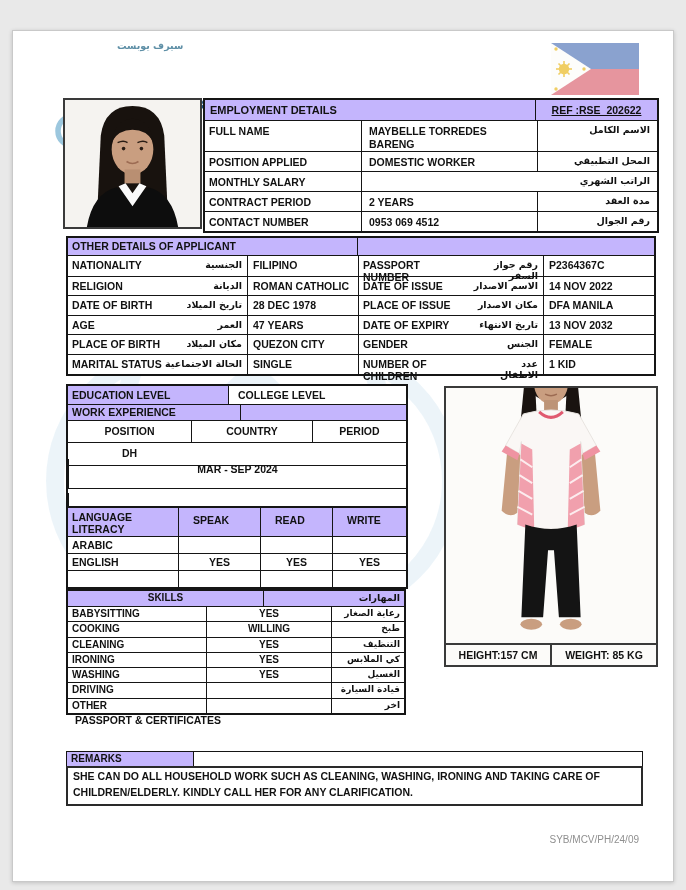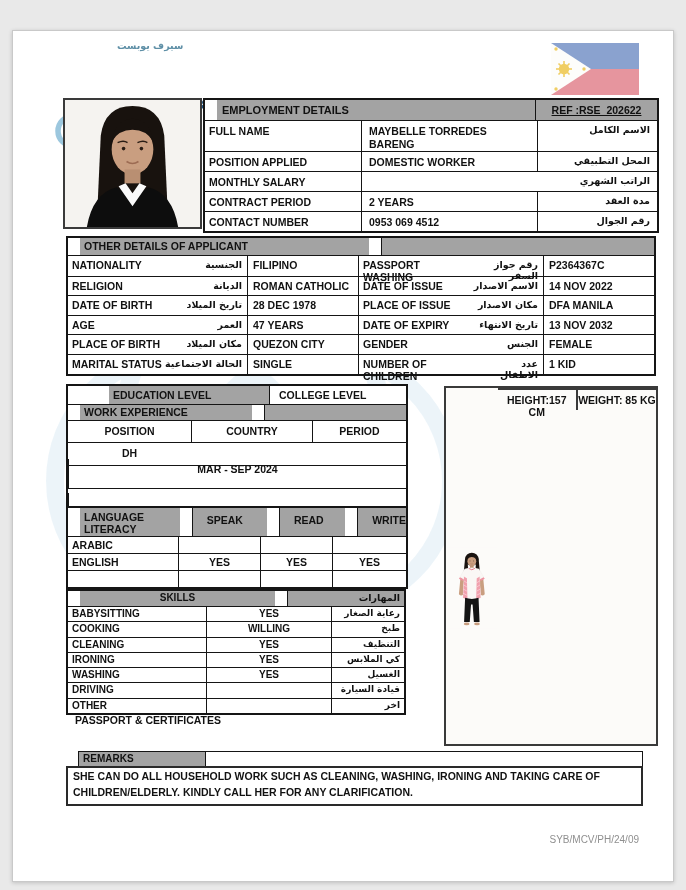--- a/index.html
+++ b/index.html
@@ -25,21 +25,21 @@
   .l-en  { font-size:12.5px; font-weight:bold; color:#1c4f7c; letter-spacing:.2px; }
   .l-ar2 { font-size:10px; color:#86bcd8; font-weight:bold; }
   .l-tag { font-size:6.5px; color:#b9c4cc; letter-spacing:.6px; font-weight:bold; }
   .flag { left:538px; top:12px; }
 
   
   .tbl { border:2px solid #151515; background:#fff; font-weight:bold; font-size:10.5px; }
   .tr { display:flex; }
   .tr + .tr { border-top:1px solid #151515; }
   .td + .td { border-left:1px solid #151515; }
-  .or { background:#a3a3a3;margin-left:12px; }
+  .or { background:#c4b5fd; }
   .ar { direction:rtl; font-family:"DejaVu Sans", sans-serif; font-size:9.5px; }
 
   
   .portrait { left:50px; top:67px; width:139px; height:131px; border:2px solid #3a3a3a; background:#f5f3f0; overflow:hidden; }
 
   
   .employment { left:190px; top:67px; width:456px; }
   .employment .head { height:20px; }
   .employment .head .title { flex:1; padding:4px 0 0 5px; font-size:11px; }
   .employment .head .ref { width:122px; text-align:center; padding-top:4px; text-decoration:underline; }
@@ -58,21 +58,21 @@
   .od-half.rt { flex:1; border-left:1px solid #151515; }
   .od-row { display:flex; height:19.6px; }
   .od-row + .od-row { border-top:1px solid #151515; }
   .od-half.lt .lab { width:179px; }
   .od-half.rt .lab { width:184px; }
   .od-row .lab { display:flex; justify-content:space-between; align-items:flex-start; padding:3px 5px 0 4px; }
   .od-row .val { flex:1; border-left:1px solid #151515; padding:3px 5px 0; }
 
   
   .edu { left:53px; top:353px; width:342px; }
-  .edu .ra { height:18px;padding-left:29px; } .edu .ra .a1 { width:160px; padding:3px 4px 0; } .edu .ra .a2 { flex:1; padding:3px 9px 0; }
+  .edu .ra { height:18px; } .edu .ra .a1 { width:160px; padding:3px 4px 0; } .edu .ra .a2 { flex:1; padding:3px 9px 0; }
   .edu .rb { height:16px; } .edu .rb .b1 { width:172px; padding:1px 4px 0; } .edu .rb .b2 { flex:1; }
   .edu .rc { height:22px; }
   .edu .ec1 { width:123px; } .edu .ec2 { width:121px; } .edu .ec3 { flex:1; }
   .edu .rc .td { text-align:center; padding-top:4px; }
   .edu .re { height:23px;flex-direction:column; }
 
   
   .lang { left:53px; top:475px; width:342px; }
   .lang .head { height:28px; }
   .lang .lg1 { width:110px; padding:3px 4px 0; line-height:1.18; }
@@ -87,21 +87,21 @@
   .skills .head { height:15px; }
   .skills .sk1 { width:195px; padding:1px 4px 0;text-align:center; }
   .skills .sk2 { flex:1; text-align:right; padding:1px 4px 0; }
   .skills .srow { height:15.3px; }
   .skills .sl { width:138px; padding:1px 4px 0; }
   .skills .sv { width:125px; text-align:center; padding-top:1px; }
   .skills .sa { flex:1; text-align:right; padding:1px 4px 0; font-size:9px; }
   .passport-note { left:62px; top:683px; font-weight:bold; font-size:10.5px; }
 
   
-  .photo-panel { left:431px; top:355px; width:214px; height:360px; border:2px solid #3a3a3a; display:flex; flex-direction:row; background:#fcfbf9;justify-content:flex-end; }
+  .photo-panel { left:431px; top:355px; width:214px; height:281px; border:2px solid #3a3a3a; display:flex; flex-direction:column; background:#fcfbf9;justify-content:flex-end; }
   .photo-area { flex:1; overflow:hidden; display:flex; justify-content:center; align-items:flex-end; }
   .hw { display:flex; height:22px; border-top:2px solid #3a3a3a; font-weight:bold; font-size:10.5px; }
   .hw .h { flex:1; border-right:2px solid #3a3a3a; text-align:center; padding-top:4px; }
   .hw .w { flex:1; text-align:center; padding-top:4px; }
 
   
   .remarks { left:53px; top:720px; width:577px; font-weight:bold; }
   .rhead { display:flex; height:15px; }
   .rh1 { width:128px; border:1px solid #151515; border-bottom:none; padding:1px 4px 0; font-size:10px; }
   .rh2 { flex:1; border:1px solid #151515; border-left:none; border-bottom:none; background:#fff; }
@@ -249,21 +249,21 @@
             <div class="lab">
               <span>MARITAL STATUS</span>
               <span class="ar">الحالة الاجتماعية</span>
             </div>
             <div class="val">SINGLE</div>
           </div>
       </div>
       <div class="od-half rt">
         <div class="od-row">
             <div class="lab">
-              <span>PASSPORT WASHING</span>
+              <span>PASSPORT NUMBER</span>
               <span class="ar">رقم جواز السفر</span>
             </div>
             <div class="val">P2364367C</div>
           </div>
           <div class="od-row">
             <div class="lab">
               <span>DATE OF ISSUE</span>
               <span class="ar">الاسم الاصدار</span>
             </div>
             <div class="val">14 NOV 2022</div>

